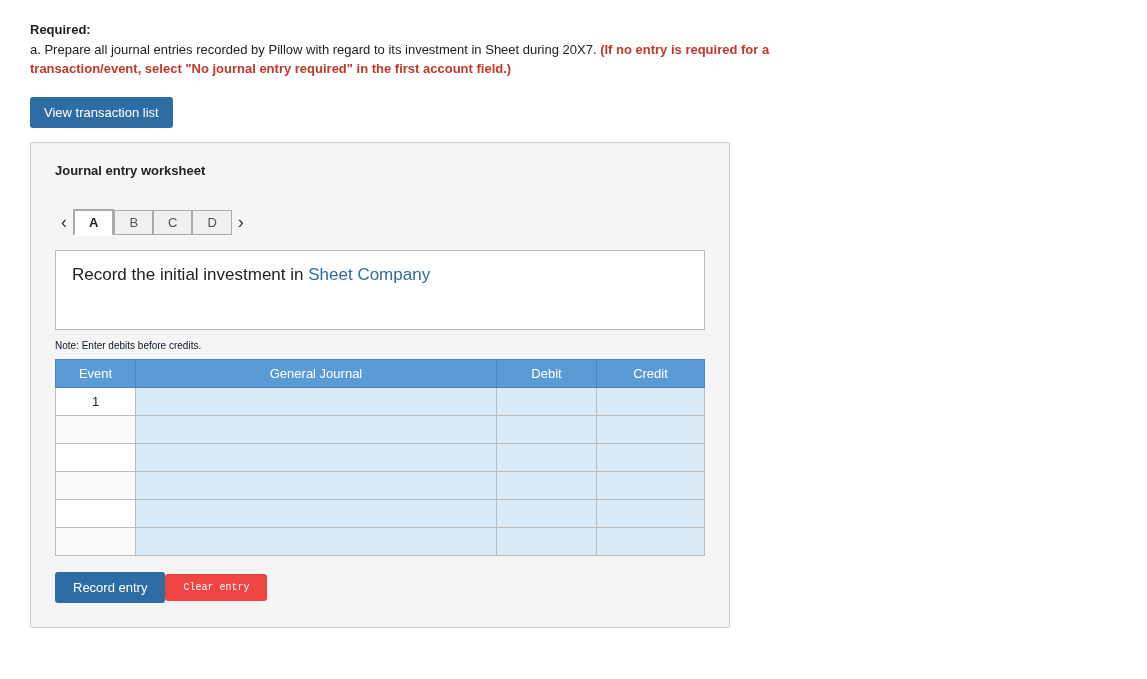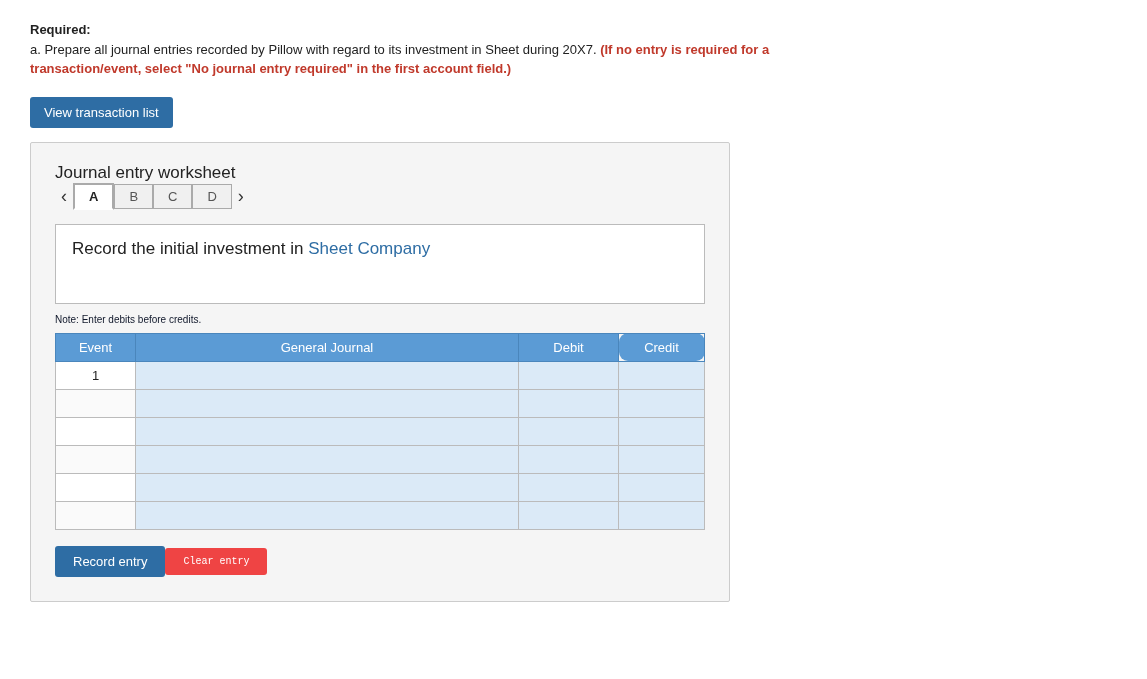--- a/index.html
+++ b/index.html
@@ -39,23 +39,23 @@
     }
 
     .worksheet-container {
       border: 1px solid #ccc;
       background: #f5f5f5;
       padding: 20px 24px 24px 24px;
       max-width: 700px;
       border-radius: 2px;
     }
     .worksheet-title {
-      font-size: 17px;
-      font-weight: normal;
-      margin-bottom: 0;
+      font-size: 13px;
+      font-weight: bold;
+      margin-bottom: 31px;
       color: #222;
     }
     .tabs-nav {
       display: flex;
       align-items: center;
       margin-bottom: 14px;
       gap: 0;
     }
     .nav-arrow {
       background: none;
@@ -115,21 +115,21 @@
       color: #fff;
       text-align: center;
       padding: 6px 8px;
       font-size: 13px;
       font-weight: normal;
       border: 1px solid #4a86bc;
     }
     .journal-table thead tr th.event-col { width: 80px; }
     .journal-table thead tr th.journal-col { }
     .journal-table thead tr th.debit-col { width: 100px; }
-    .journal-table thead tr th.credit-col { width: 86px; border-radius: 9px; }
+    .journal-table thead tr th.credit-col { width: 108px; }
     .journal-table tbody tr {
       background: #fff;
     }
     .journal-table tbody tr:nth-child(even) {
       background: #fafafa;
     }
     .journal-table tbody tr td {
       border: 1px solid #bbb;
       padding: 0;
       height: 28px;

